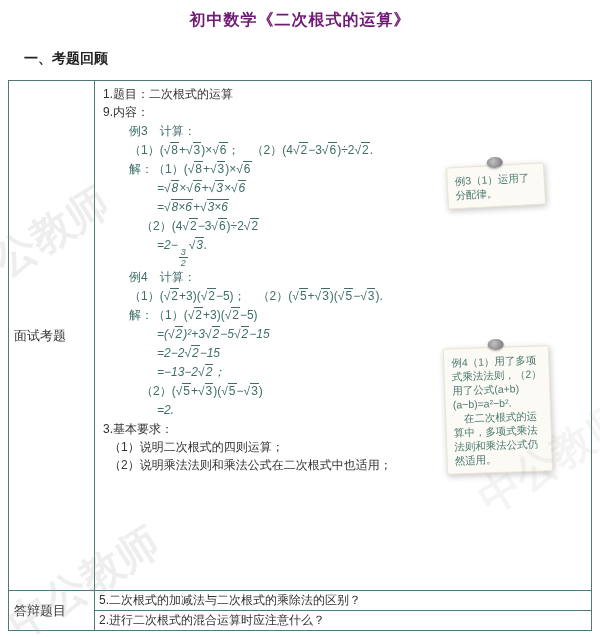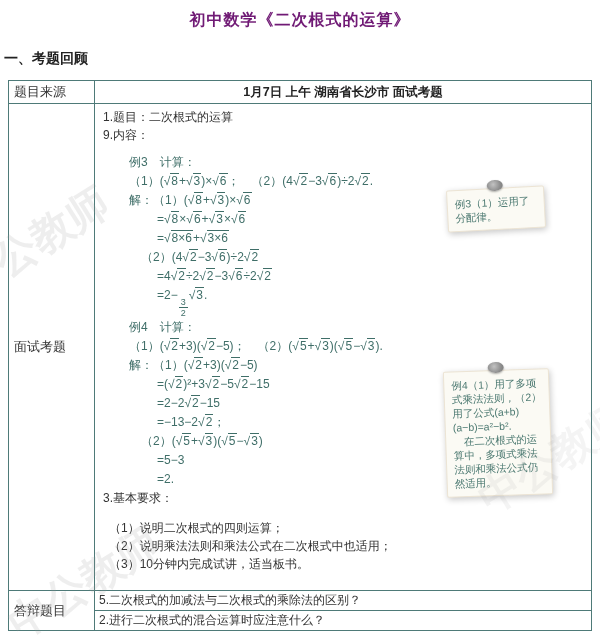--- a/index.html
+++ b/index.html
@@ -14,21 +14,21 @@
     width:600px;height:637px;position:relative;overflow:hidden;
     background:#ffffff;
     font-family:"Liberation Sans","DejaVu Sans",sans-serif;
     color:var(--ink);
   }
   .page-title{
     text-align:center;padding-top:10px;font-size:16px;font-weight:bold;
     color:#701a75;letter-spacing:1px;
   }
   .section-heading{
-    position:absolute;left:4px;top:50px;font-size:14px;font-weight:bold;color:#222;
+    position:absolute;left:24px;top:50px;font-size:14px;font-weight:bold;color:#222;
   }
   .qtable{
     position:absolute;left:8px;right:8px;top:80px;bottom:6px;
     border:1px solid var(--line);
     display:flex;flex-direction:column;background:transparent;
   }
   .trow{display:flex;}
   .trow + .trow{border-top:1px solid var(--line);}
   .tlabel{
     width:86px;flex:none;border-right:1px solid var(--line);
@@ -36,33 +36,33 @@
     font-size:13px;color:#333;
   }
   .tcell{flex:1;min-width:0;}
   .row-source{height:22px;flex:none;}
   .source-value{
     display:flex;align-items:center;justify-content:center;
     font-size:12.5px;font-weight:bold;color:#222;
   }
   .row-lecture{flex:1;}
   .lect{position:relative;padding:4px 8px;font-size:12px;line-height:18px;height:100%;}
-  .mblock{color:var(--math);margin-top:9px;}
+  .mblock{color:var(--math);margin-top:1px;}
   .mline{min-height:19px;line-height:19px;white-space:pre;}
   .ind-0{padding-left:26px;}
   .ind-1{padding-left:38px;}
-  .ind-2{padding-left:54px;}
+  .ind-2{padding-left:54px;font-style:italic;}
   .sq{white-space:nowrap;}
   .sq .r{border-top:1px solid currentColor;padding:0 1px;}
   .fr{
     display:inline-flex;flex-direction:column;align-items:center;
     line-height:10px;font-size:9px;vertical-align:-6px;margin:0 1px;
   }
   .fr .fn{border-bottom:1px solid currentColor;padding:0 2px;}
-  .req{padding-left:6px;margin-top:12px;}
+  .req{padding-left:6px;}
   .req div{line-height:18px;}
   .sticky{
     position:absolute;background:#fbfaf4;border:1px solid #ece4d4;border-radius:2px;
     box-shadow:1px 2px 6px rgba(0,0,0,.22);
     color:var(--note);font-size:10.5px;line-height:14px;padding:6px 7px;
   }
   .sticky p{margin:0;}
   .sticky p + p{text-indent:1em;}
   .sticky1{left:352px;top:84px;width:98px;transform:rotate(-3deg);}
   .sticky2{left:350px;top:266px;width:106px;transform:rotate(-2deg);}
@@ -87,56 +87,49 @@
 
 <div class="watermark wm1">中公教师</div>
 <div class="watermark wm2">中公教师</div>
 <div class="watermark wm3">中公教师</div>
 
 <div class="page-title">初中数学《二次根式的运算》</div>
 <div class="section-heading">一、考题回顾</div>
 
 <div class="qtable">
 
-  <div class="trow row-source">
-    <div class="tlabel">题目来源</div>
-    <div class="tcell source-value">1月7日 上午 湖南省长沙市 面试考题</div>
-  </div>
 
   <div class="trow row-lecture">
     <div class="tlabel">面试考题</div>
     <div class="tcell lect">
       <div>1.题目：二次根式的运算</div>
       <div>9.内容：</div>
 
       <div class="mblock">
           <div class="mline ind-0">例3　计算：</div>
           <div class="mline ind-0">（1）(<span class="sq">√<span class="r">8</span></span>+<span class="sq">√<span class="r">3</span></span>)×<span class="sq">√<span class="r">6</span></span>；　（2）(4<span class="sq">√<span class="r">2</span></span>−3<span class="sq">√<span class="r">6</span></span>)÷2<span class="sq">√<span class="r">2</span></span>.</div>
           <div class="mline ind-0">解：（1）(<span class="sq">√<span class="r">8</span></span>+<span class="sq">√<span class="r">3</span></span>)×<span class="sq">√<span class="r">6</span></span></div>
           <div class="mline ind-2">=<span class="sq">√<span class="r">8</span></span>×<span class="sq">√<span class="r">6</span></span>+<span class="sq">√<span class="r">3</span></span>×<span class="sq">√<span class="r">6</span></span></div>
           <div class="mline ind-2">=<span class="sq">√<span class="r">8×6</span></span>+<span class="sq">√<span class="r">3×6</span></span></div>
           <div class="mline ind-1">（2）(4<span class="sq">√<span class="r">2</span></span>−3<span class="sq">√<span class="r">6</span></span>)÷2<span class="sq">√<span class="r">2</span></span></div>
-          <div class="mline ind-2">=4<span class="sq">√<span class="r">2</span></span>÷2<span class="sq">√<span class="r">2</span></span>−3<span class="sq">√<span class="r">6</span></span>÷2<span class="sq">√<span class="r">2</span></span></div>
           <div class="mline ind-2">=2−<span class="fr"><span class="fn">3</span><span class="fd">2</span></span><span class="sq">√<span class="r">3</span></span>.</div>
           <div class="mline ind-0">例4　计算：</div>
           <div class="mline ind-0">（1）(<span class="sq">√<span class="r">2</span></span>+3)(<span class="sq">√<span class="r">2</span></span>−5)；　（2）(<span class="sq">√<span class="r">5</span></span>+<span class="sq">√<span class="r">3</span></span>)(<span class="sq">√<span class="r">5</span></span>−<span class="sq">√<span class="r">3</span></span>).</div>
           <div class="mline ind-0">解：（1）(<span class="sq">√<span class="r">2</span></span>+3)(<span class="sq">√<span class="r">2</span></span>−5)</div>
           <div class="mline ind-2">=(<span class="sq">√<span class="r">2</span></span>)²+3<span class="sq">√<span class="r">2</span></span>−5<span class="sq">√<span class="r">2</span></span>−15</div>
           <div class="mline ind-2">=2−2<span class="sq">√<span class="r">2</span></span>−15</div>
           <div class="mline ind-2">=−13−2<span class="sq">√<span class="r">2</span></span>；</div>
           <div class="mline ind-1">（2）(<span class="sq">√<span class="r">5</span></span>+<span class="sq">√<span class="r">3</span></span>)(<span class="sq">√<span class="r">5</span></span>−<span class="sq">√<span class="r">3</span></span>)</div>
-          <div class="mline ind-2">=5−3</div>
           <div class="mline ind-2">=2.</div>
         </div>
 
       <div>3.基本要求：</div>
       <div class="req">
           <div>（1）说明二次根式的四则运算；</div>
           <div>（2）说明乘法法则和乘法公式在二次根式中也适用；</div>
-          <div>（3）10分钟内完成试讲，适当板书。</div>
         </div>
 
       <div class="sticky sticky1">
         <span class="pin"></span>
         <p>例3（1）运用了分配律。</p>
       </div>
 
       <div class="sticky sticky2">
         <span class="pin"></span>
         <p>例4（1）用了多项式乘法法则，（2）用了公式(a+b)(a−b)=a²−b².</p>

